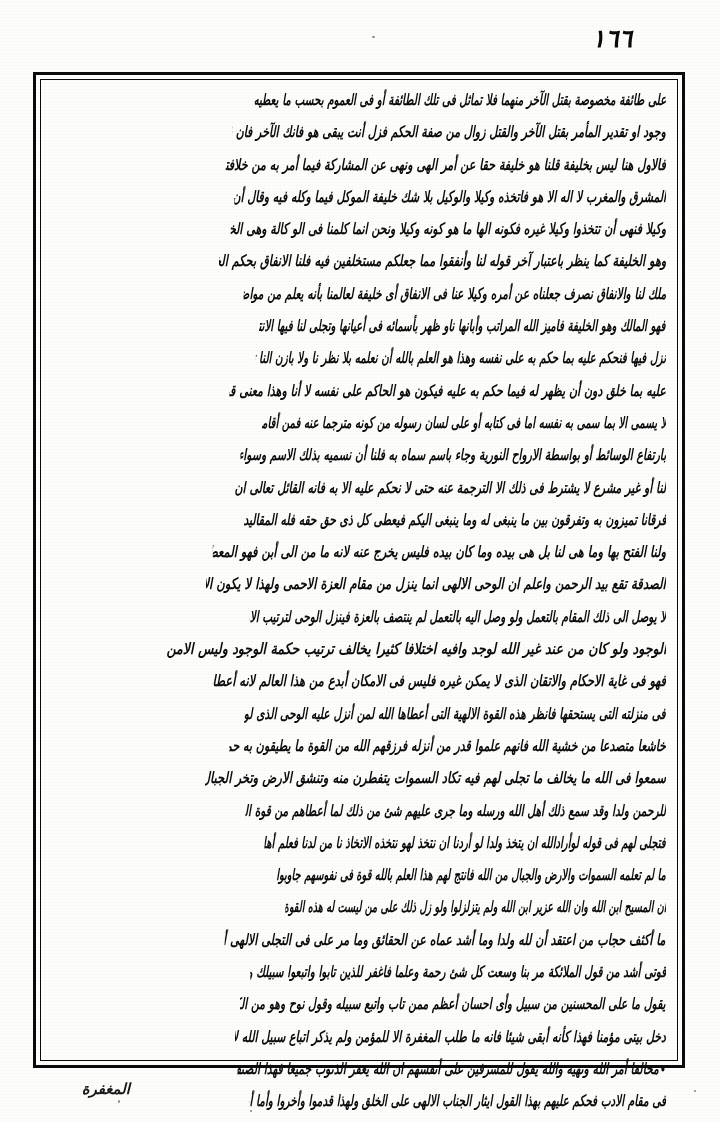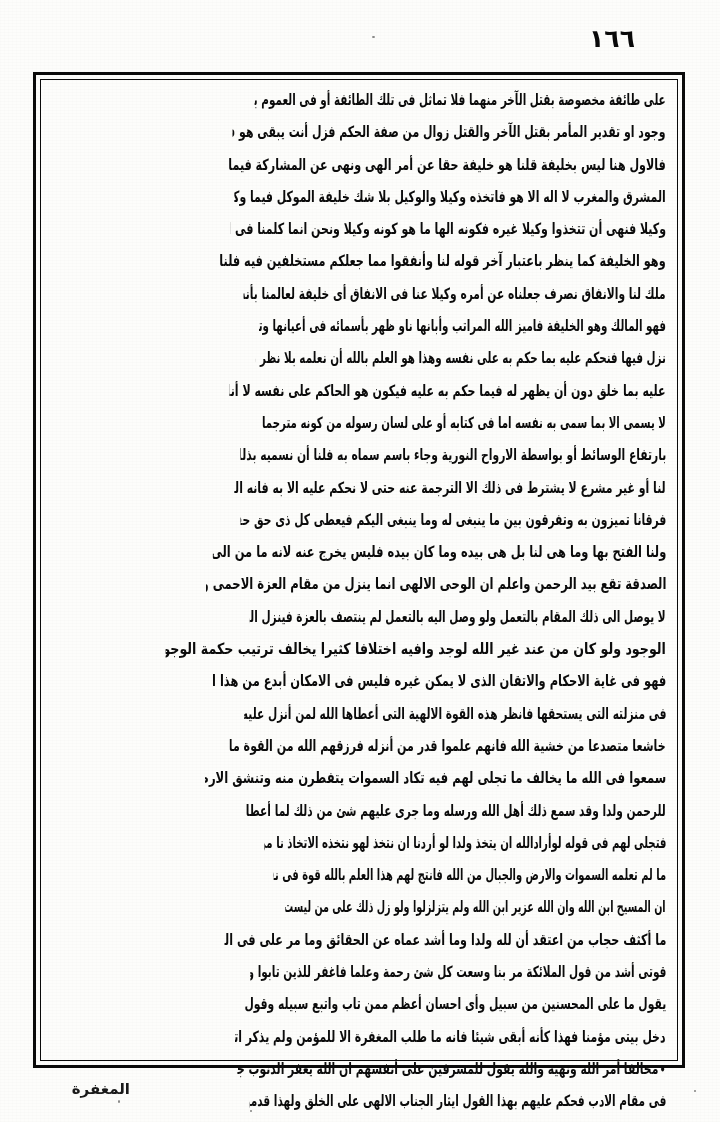--- a/index.html
+++ b/index.html
@@ -10,20 +10,21 @@
   }
   body {
     font-family: "DejaVu Sans", sans-serif;
   }
   .page {
     position: relative;
     width: 720px;
     height: 1122px;
     background: #fdfdfb;
     overflow: hidden;
+    font-style: italic;
   }
 
   
   .page-number {
     position: absolute;
     top: 26px;
     right: 48px;
     width: 120px;
     text-align: center;
     font-family: "DejaVu Sans", sans-serif;

